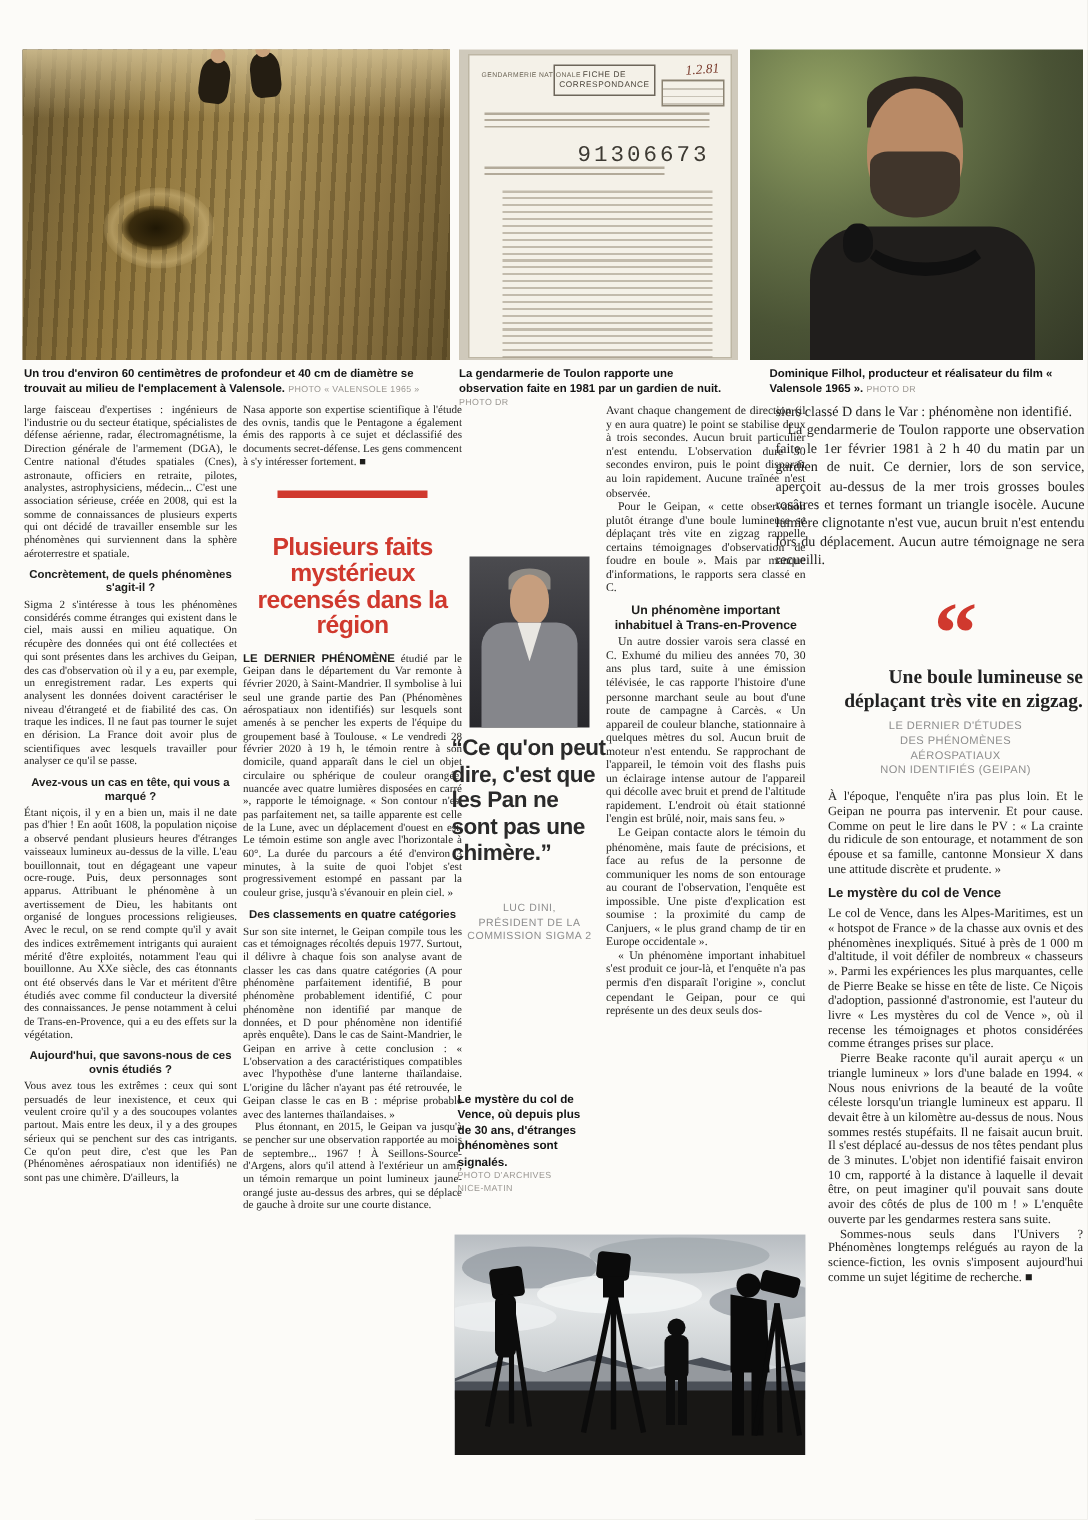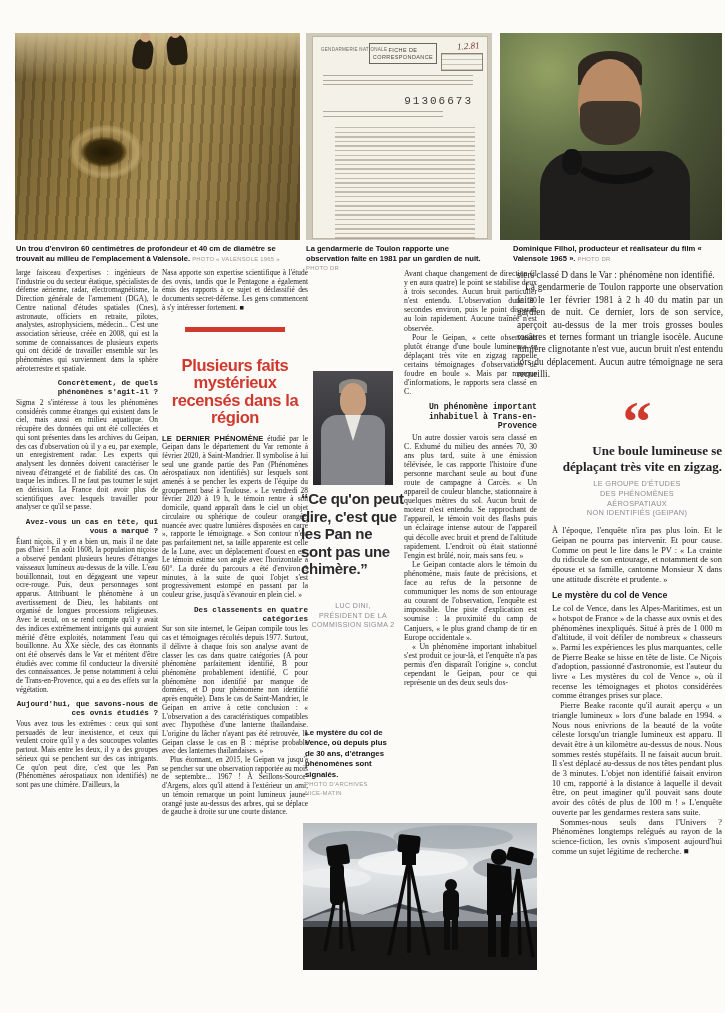--- a/index.html
+++ b/index.html
@@ -23,21 +23,21 @@
      background:radial-gradient(ellipse at center,rgba(0,0,0,0) 40%,rgba(210,186,128,.5) 60%,rgba(210,186,128,0) 75%);}
   .ph-doc{left:306px;top:33px;width:186px;height:207px;background:#cfc9bb;}
   .paper{position:absolute;left:6px;top:3px;width:174px;height:201px;background:#f4f1e8;border:1px solid #bdb6a4;}
   .doc-header{position:absolute;left:8px;top:10px;font-family:"Liberation Sans",sans-serif;font-size:4.5px;color:#6d6657;letter-spacing:.3px;}
   .doc-titlebox{position:absolute;left:56px;top:6px;width:62px;padding:3px 2px;border:1px solid #6d665a;
      font-family:"Liberation Sans",sans-serif;font-size:5.5px;line-height:6.5px;text-align:center;color:#4c463c;letter-spacing:.4px;}
   .doc-hand{position:absolute;right:8px;top:4px;font-family:"Liberation Serif",serif;font-style:italic;
      font-size:9px;color:#7a3b2c;transform:rotate(-4deg);}
   .doc-stampbox{position:absolute;right:4px;top:16px;width:40px;height:16px;border:1px solid #8b8372;
      background:repeating-linear-gradient(180deg,rgba(120,110,90,.35) 0 1px,rgba(0,0,0,0) 1px 5px);}
-  .doc-number{position:absolute;right:14px;top:58px;font-family:"Liberation Mono",monospace;font-size:11px;
+  .doc-number{position:absolute;right:14px;top:58px;font-family:"Liberation Mono",monospace;font-size:15px;
      letter-spacing:2px;color:#3d3a33;}
   .typed{position:absolute;background:repeating-linear-gradient(180deg,#a79e8c 0 1.4px,rgba(0,0,0,0) 1.4px 4.6px);opacity:.85;}
   .t1{left:10px;top:38px;width:150px;height:10px;}
   .t2{left:10px;top:74px;width:120px;height:9px;}
   .t3{left:22px;top:90px;width:140px;height:120px;opacity:.65;}
   .ph-right{left:500px;top:33px;width:222px;height:207px;
      background:radial-gradient(circle at 22% 18%,#93a263 0%,#6a774b 30%,#4a5335 62%,#343927 100%);}
   .head-r{position:absolute;left:78px;top:26px;width:64px;height:84px;border-radius:50% 50% 46% 46%;background:#b98a66;}
   .hair-r{position:absolute;left:78px;top:18px;width:64px;height:34px;border-radius:50% 50% 0 0;background:#2e2720;}
   .beard-r{position:absolute;left:80px;top:68px;width:60px;height:44px;border-radius:20% 20% 48% 48%;background:#40352b;}
@@ -56,22 +56,22 @@
        font-size:7.6px;line-height:9.5px;color:#141414;}
   .credit{font-weight:normal;font-size:5.9px;color:#9a9792;letter-spacing:.25px;}
   
   .col{position:absolute;text-align:justify;}
   .c1{left:16px;top:269px;width:142px;font-size:7.4px;line-height:8.7px;}
   .c2{left:162px;top:269px;width:146px;font-size:7.4px;line-height:8.7px;}
   .c4{left:404px;top:269px;width:133px;font-size:7.8px;line-height:9.1px;}
   .rw{left:517px;top:269px;width:206px;font-size:9.4px;line-height:12.4px;}
   .col p{margin:0;}
   .ind{text-indent:8px;}
-  .hcol{font-family:Liberation Mono, monospace;font-weight:bold;font-size:7.6px;line-height:8.8px;
-        margin:6px 0 2px 0;text-align:right;}
+  .hcol{font-family:Liberation Sans, sans-serif;font-weight:bold;font-size:7.6px;line-height:8.8px;
+        margin:6px 0 2px 0;text-align:center;}
   .c4 .hcol{font-size:8.2px;line-height:9.4px;}
   .leadin{font-family:"Liberation Sans",sans-serif;font-weight:bold;font-size:7.6px;}
   
   .red-block{margin:14px 0 8px 0;text-align:center;}
   .red-bar{width:100px;height:5px;margin:0 auto 7px auto;}
   .red-title{font-family:"Liberation Sans",sans-serif;font-weight:bold;font-size:16.5px;line-height:17.5px;
      letter-spacing:-.4px;text-align:center;}
   
   .pq{position:absolute;left:301px;top:490px;width:104px;text-align:left;
       font-family:"Liberation Sans",sans-serif;font-weight:bold;font-size:15px;line-height:17.5px;
@@ -253,21 +253,21 @@
 
   <div class="col rw">
     <p>siers classé D dans le Var : phénomène non identifié.</p>
     <p class="ind">La gendarmerie de Toulon rapporte une observation faite le 1er février 1981 à 2 h 40 du matin par un gardien de nuit. Ce dernier, lors de son service, aperçoit au-dessus de la mer trois grosses boules rosâtres et ternes formant un triangle isocèle. Aucune lumière clignotante n'est vue, aucun bruit n'est entendu lors du déplacement. Aucun autre témoignage ne sera recueilli.</p>
   </div>
 
   <div class="sb">
     <div class="sb-quotemark accent-fg" style="color: rgb(208, 57, 46);">“</div>
     <div class="sb-quote">Une boule lumineuse se déplaçant très vite en zigzag.</div>
     <div class="sb-attr">
-      <div>LE GROUPE D'ÉTUDES</div>
+      <div>LE DERNIER D'ÉTUDES</div>
       <div>DES PHÉNOMÈNES</div>
       <div>AÉROSPATIAUX</div>
       <div>NON IDENTIFIÉS (GEIPAN)</div>
     </div>
     <div class="sb-text">
       <p>À l'époque, l'enquête n'ira pas plus loin. Et le Geipan ne pourra pas intervenir. Et pour cause. Comme on peut le lire dans le PV : « La crainte du ridicule de son entourage, et notamment de son épouse et sa famille, cantonne Monsieur X dans une attitude discrète et prudente. »</p>
       <div class="sb-h">Le mystère du col de Vence</div>
       <p>Le col de Vence, dans les Alpes-Maritimes, est un « hotspot de France » de la chasse aux ovnis et des phénomènes inexpliqués. Situé à près de 1 000 m d'altitude, il voit défiler de nombreux « chasseurs ». Parmi les expériences les plus marquantes, celle de Pierre Beake se hisse en tête de liste. Ce Niçois d'adoption, passionné d'astronomie, est l'auteur du livre « Les mystères du col de Vence », où il recense les témoignages et photos considérées comme étranges prises sur place.</p>
       <p class="ind">Pierre Beake raconte qu'il aurait aperçu « un triangle lumineux » lors d'une balade en 1994. « Nous nous enivrions de la beauté de la voûte céleste lorsqu'un triangle lumineux est apparu. Il devait être à un kilomètre au-dessus de nous. Nous sommes restés stupéfaits. Il ne faisait aucun bruit. Il s'est déplacé au-dessus de nos têtes pendant plus de 3 minutes. L'objet non identifié faisait environ 10 cm, rapporté à la distance à laquelle il devait être, on peut imaginer qu'il pouvait sans doute avoir des côtés de plus de 100 m ! » L'enquête ouverte par les gendarmes restera sans suite.</p>
       <p class="ind">Sommes-nous seuls dans l'Univers ? Phénomènes longtemps relégués au rayon de la science-fiction, les ovnis s'imposent aujourd'hui comme un sujet légitime de recherche. ■</p>

